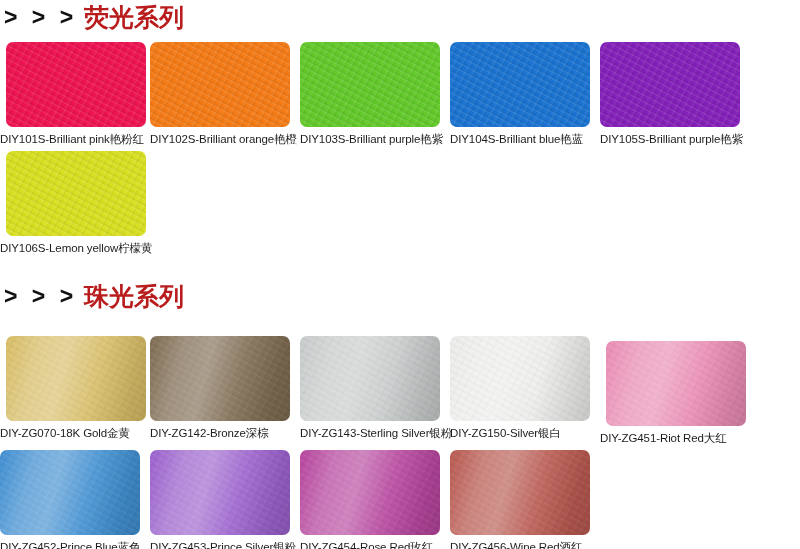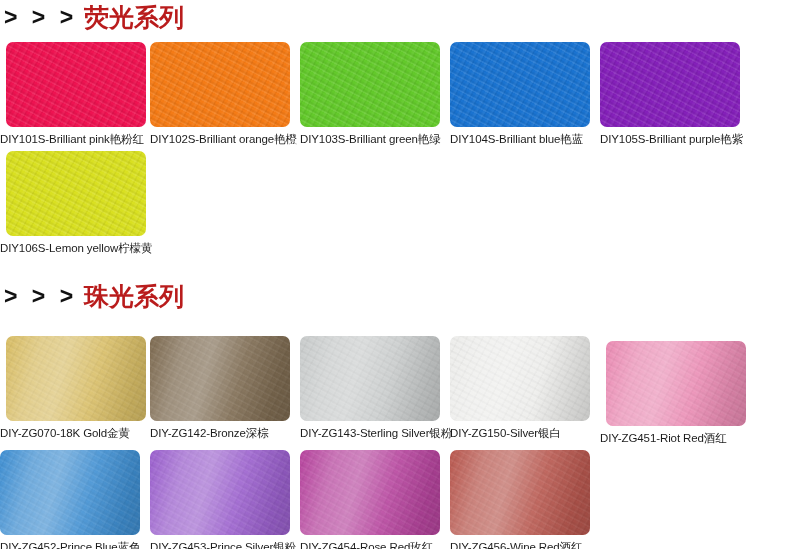--- a/index.html
+++ b/index.html
@@ -144,21 +144,21 @@
       <div class="cell">
         <div class="chip indent" style="background: rgb(238, 19, 81);"></div>
         <div class="caption">DIY101S-Brilliant pink艳粉红</div>
       </div>
       <div class="cell">
         <div class="chip" style="background: rgb(244, 123, 22);"></div>
         <div class="caption">DIY102S-Brilliant orange艳橙</div>
       </div>
       <div class="cell">
         <div class="chip" style="background: rgb(99, 201, 43);"></div>
-        <div class="caption">DIY103S-Brilliant green艳绿</div>
+        <div class="caption">DIY103S-Brilliant purple艳紫</div>
       </div>
       <div class="cell">
         <div class="chip" style="background: rgb(26, 115, 208);"></div>
         <div class="caption">DIY104S-Brilliant blue艳蓝</div>
       </div>
       <div class="cell">
         <div class="chip" style="background: rgb(132, 32, 185);"></div>
         <div class="caption">DIY105S-Brilliant purple艳紫</div>
       </div>
       <div class="cell r2">
@@ -184,21 +184,21 @@
       <div class="cell">
         <div class="chip pearl" style="background: rgb(201, 204, 204);"></div>
         <div class="caption">DIY-ZG143-Sterling Silver银粉</div>
       </div>
       <div class="cell">
         <div class="chip pearl" style="background: rgb(237, 237, 235);"></div>
         <div class="caption">DIY-ZG150-Silver银白</div>
       </div>
       <div class="cell r2">
         <div class="chip pearl indent" style="background: rgb(235, 140, 180);"></div>
-        <div class="caption">DIY-ZG451-Riot Red酒红</div>
+        <div class="caption">DIY-ZG451-Riot Red大红</div>
       </div>
       <div class="cell r2">
         <div class="chip pearl" style="background: rgb(63, 143, 210);"></div>
         <div class="caption">DIY-ZG452-Prince Blue蓝色</div>
       </div>
       <div class="cell r2">
         <div class="chip pearl" style="background: rgb(155, 96, 206);"></div>
         <div class="caption">DIY-ZG453-Prince Silver银粉</div>
       </div>
       <div class="cell r2">

